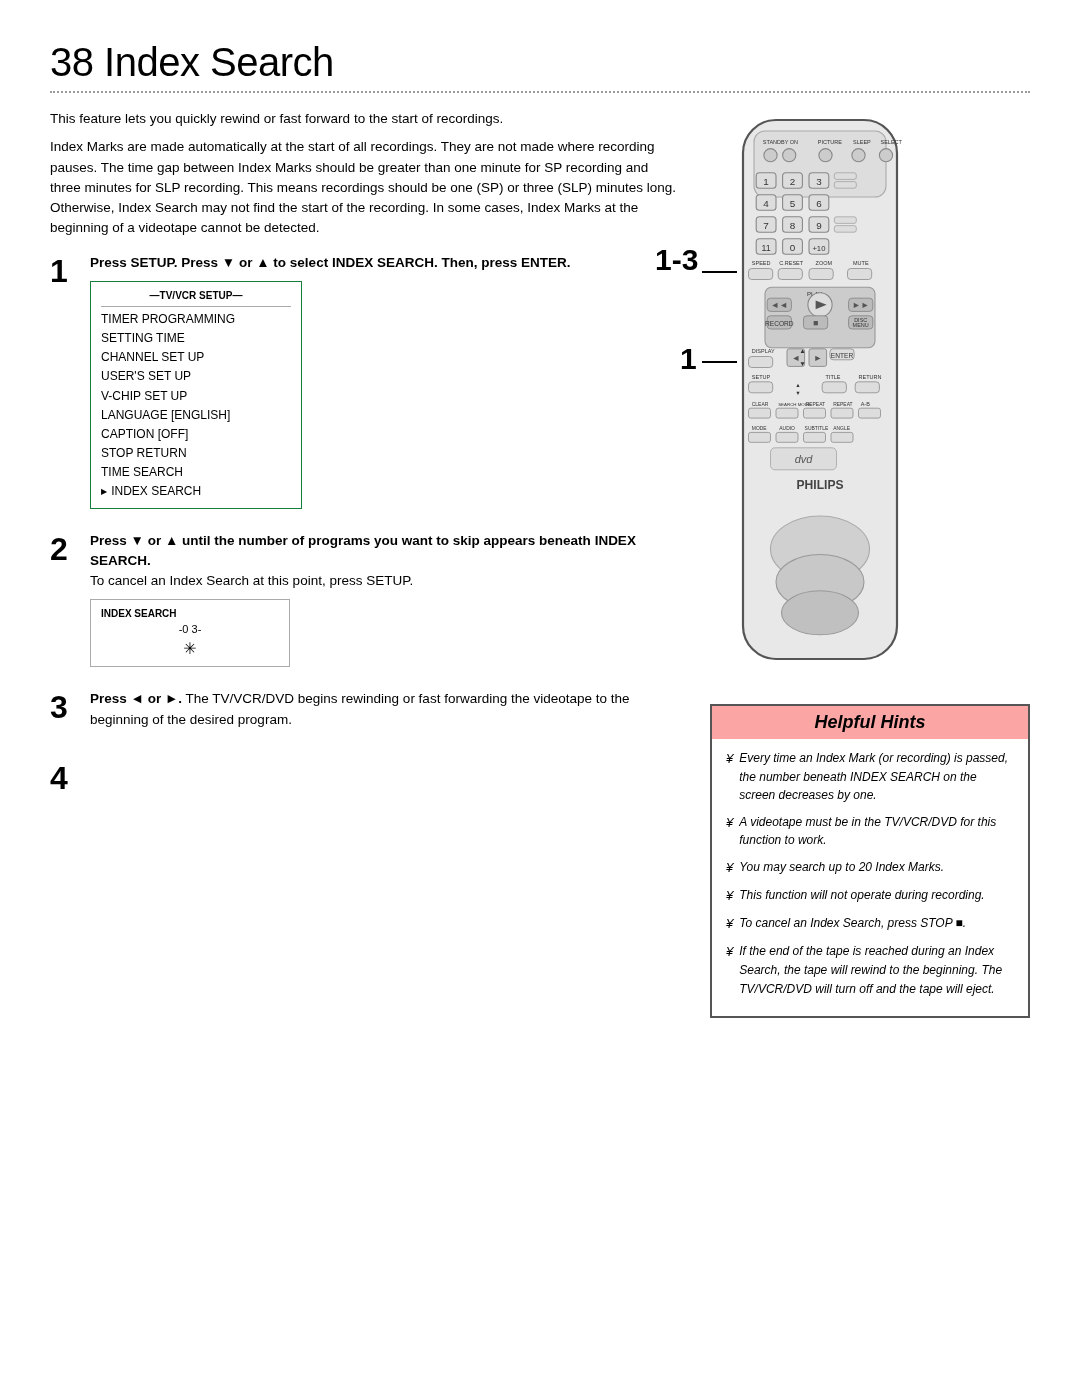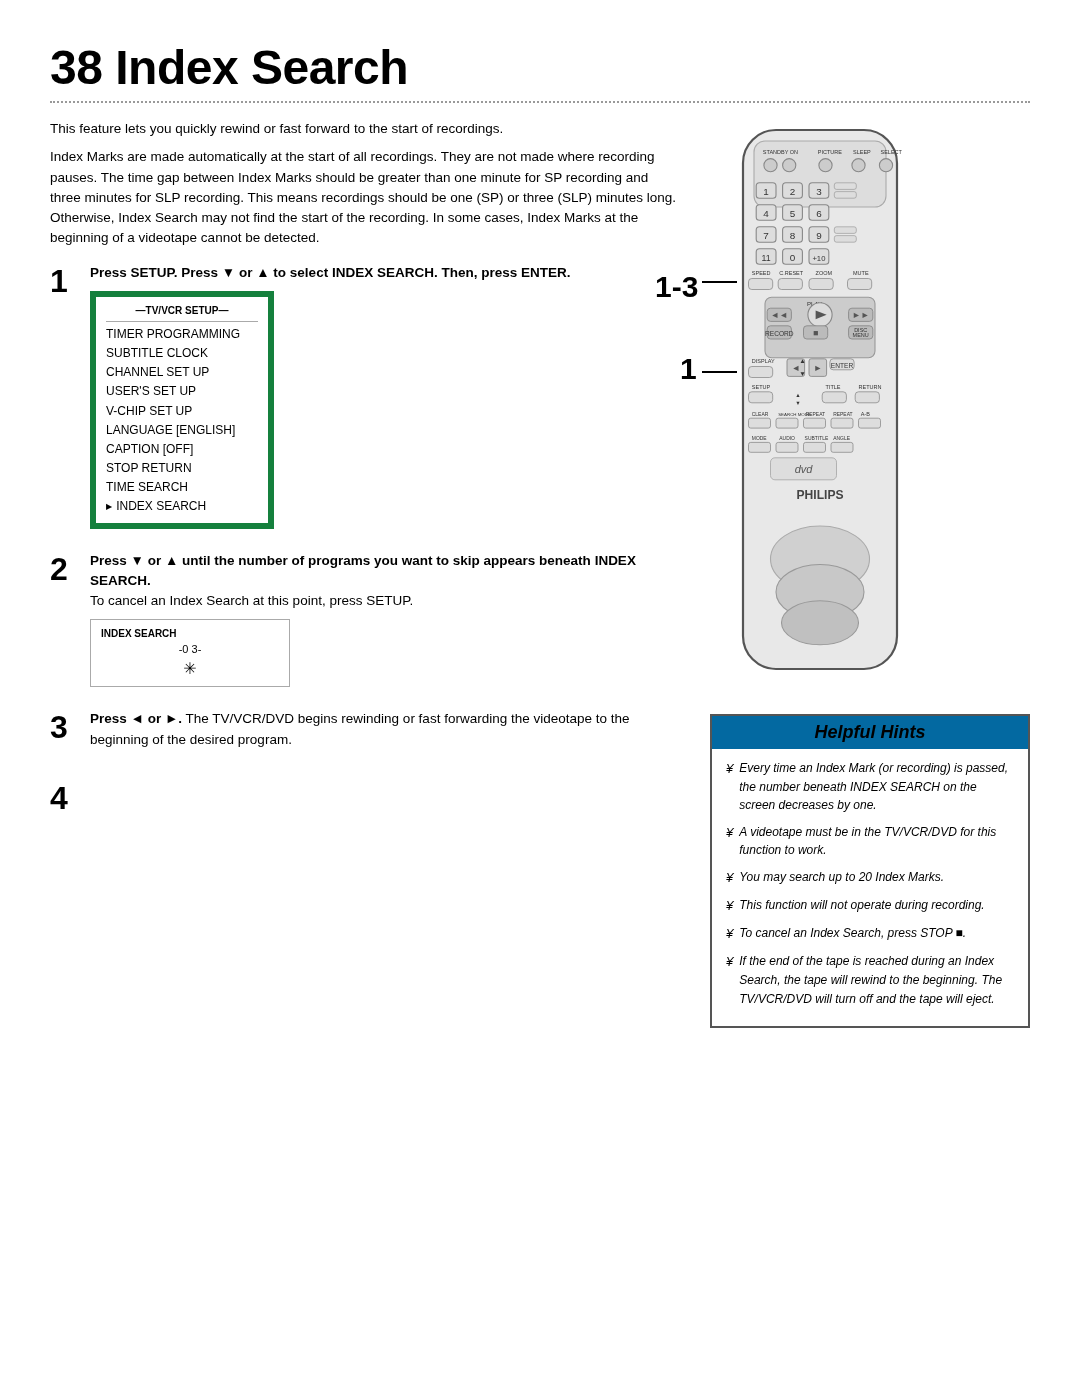--- a/index.html
+++ b/index.html
@@ -7,22 +7,22 @@
       background: #fff;
       font-family: Arial, Helvetica, sans-serif;
       font-size: 14px;
       color: #000;
       width: 1080px;
       min-height: 1397px;
       padding: 40px 50px;
     }
 
     .page-title {
-      font-size: 48px;
-      font-weight: bold;
+      font-size: 40px;
+      font-weight: normal;
       margin-bottom: 6px;
       letter-spacing: -0.5px;
     }
 
     .dotted-line {
       border: none;
       border-top: 2px dotted #999;
       margin-bottom: 16px;
     }
 
@@ -70,25 +70,25 @@
       font-size: 13.5px;
       line-height: 1.5;
       margin-bottom: 8px;
     }
 
     .step-instruction b {
       font-weight: bold;
     }
 
     .menu-box {
-      border: 6px solid #15803d;
+      border: 1px solid #15803d;
       padding: 6px 10px;
       font-size: 10px;
       line-height: 1.6;
-      width: 184px;
+      width: 212px;
       background: #fff;
     }
 
     .menu-box .menu-title {
       font-weight: bold;
       border-bottom: 1px solid #aaa;
       margin-bottom: 3px;
       padding-bottom: 2px;
       text-align: center;
       font-size: 10px;
@@ -137,21 +137,21 @@
     }
 
     
     .helpful-hints {
       margin-top: 20px;
       border: 2px solid #555;
       width: 100%;
     }
 
     .hh-title {
-      background: #0369a1;
+      background: #fca5a5;
       padding: 6px 12px;
       font-size: 18px;
       font-style: italic;
       font-weight: bold;
       color: #000;
       text-align: center;
     }
 
     .hh-body {
       padding: 10px 14px;
@@ -179,21 +179,21 @@
 
     
     .remote-wrap {
       position: relative;
       display: inline-block;
     }
 
     .label-13 {
       position: absolute;
       left: -55px;
-      top: 153px;
+      top: 136px;
       font-size: 30px;
       font-weight: bold;
       line-height: 1;
       text-align: right;
     }
 
     .label-1 {
       position: absolute;
       left: -30px;
       top: 235px;
@@ -238,21 +238,21 @@
     <div class="step-block">
       <div class="step-number">1</div>
       <div class="step-content">
         <div class="step-instruction">
           <b>Press SETUP. Press <span style="font-family:serif;">▼</span> or <span style="font-family:serif;">▲</span> to select INDEX SEARCH. Then, press ENTER.</b>
         </div>
 
         <div class="menu-box">
           <div class="menu-title">—TV/VCR SETUP—</div>
           <div class="menu-item">TIMER PROGRAMMING</div>
-          <div class="menu-item">SUBTITLE CLOCK</div>
+          <div class="menu-item">SETTING TIME</div>
           <div class="menu-item">CHANNEL SET UP</div>
           <div class="menu-item">USER'S SET UP</div>
           <div class="menu-item">V-CHIP SET UP</div>
           <div class="menu-item">LANGUAGE [ENGLISH]</div>
           <div class="menu-item">CAPTION [OFF]</div>
           <div class="menu-item">STOP RETURN</div>
           <div class="menu-item">TIME SEARCH</div>
           <div class="menu-item active">INDEX SEARCH</div>
         </div>
       </div>

